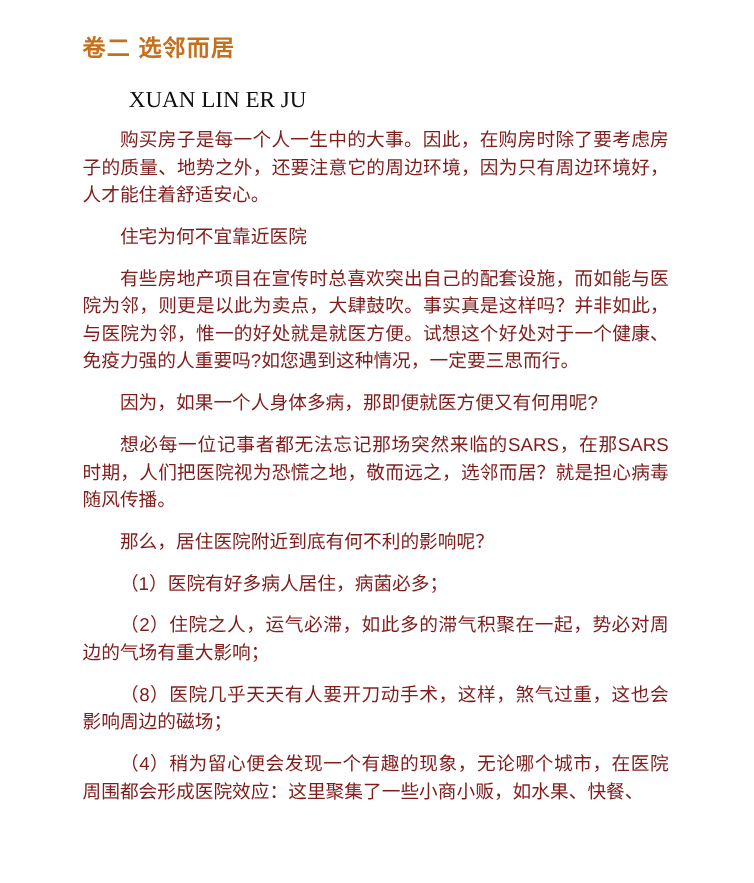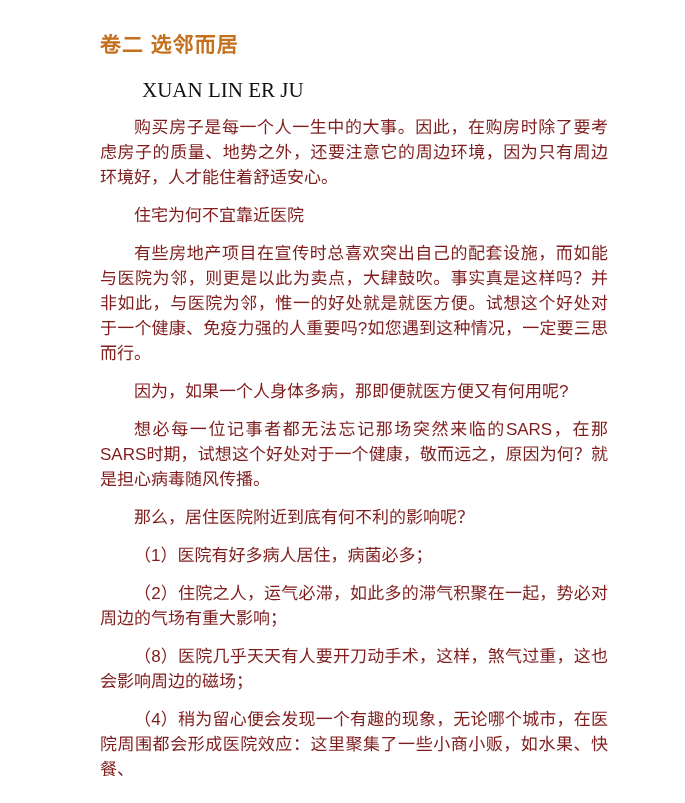--- a/index.html
+++ b/index.html
@@ -9,21 +9,21 @@
   }
   body {
     width: 685px;
     height: 803px;
     overflow: hidden;
   }
   .page {
     box-sizing: border-box;
     width: 685px;
     height: 675px;
-    padding: 33px 77px 0 100px;
+    padding: 33px 77px 0 75px;
     background: #ffffff;
     font-family: "Liberation Sans", "DejaVu Sans", sans-serif;
     color: #1a1a1a;
   }
   .chapter-title {
     margin: 0;
     font-size: 21px;
     line-height: 24px;
     font-weight: 700;
     letter-spacing: 1px;
@@ -61,21 +61,21 @@
 
   <div class="body-text">
     <p>购买房子是每一个人一生中的大事。因此，在购房时除了要考虑房子的质量、地势之外，还要注意它的周边环境，因为只有周边环境好，人才能住着舒适安心。</p>
 
     <p>住宅为何不宜靠近医院</p>
 
     <p>有些房地产项目在宣传时总喜欢突出自己的配套设施，而如能与医院为邻，则更是以此为卖点，大肆鼓吹。事实真是这样吗？并非如此，与医院为邻，惟一的好处就是就医方便。试想这个好处对于一个健康、免疫力强的人重要吗?如您遇到这种情况，一定要三思而行。</p>
 
     <p>因为，如果一个人身体多病，那即便就医方便又有何用呢?</p>
 
-    <p>想必每一位记事者都无法忘记那场突然来临的SARS，在那SARS时期，试想这个好处对于一个健康，敬而远之，原因为何？就是担心病毒随风传播。</p>
+    <p>想必每一位记事者都无法忘记那场突然来临的SARS，在那SARS时期，人们把医院视为恐慌之地，敬而远之，选邻而居？就是担心病毒随风传播。</p>
 
 
     <p>那么，居住医院附近到底有何不利的影响呢？</p>
 
     <p>（1）医院有好多病人居住，病菌必多；</p>
 
     <p>（2）住院之人，运气必滞，如此多的滞气积聚在一起，势必对周边的气场有重大影响；</p>
 
     <p>（8）医院几乎天天有人要开刀动手术，这样，煞气过重，这也会影响周边的磁场；</p>
 

